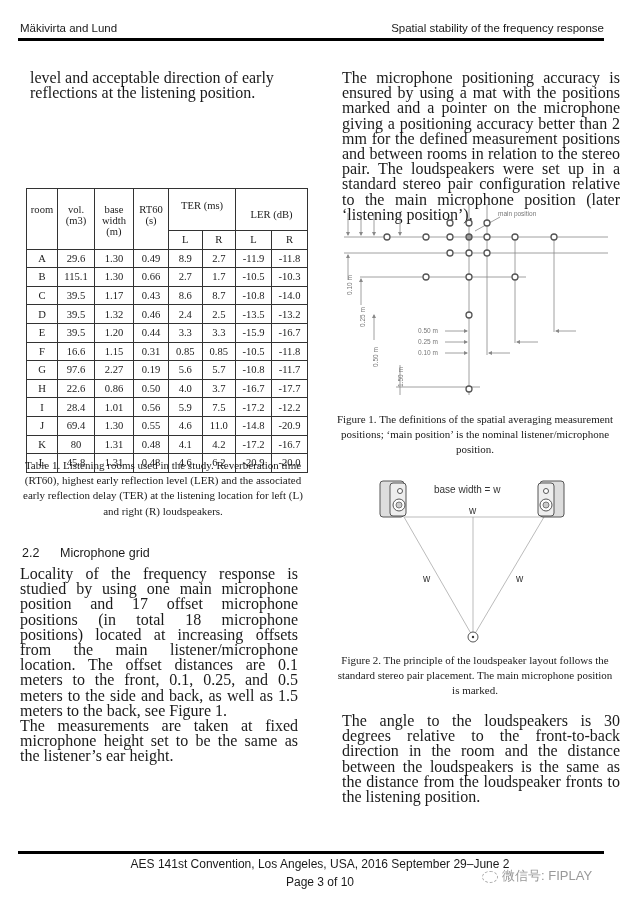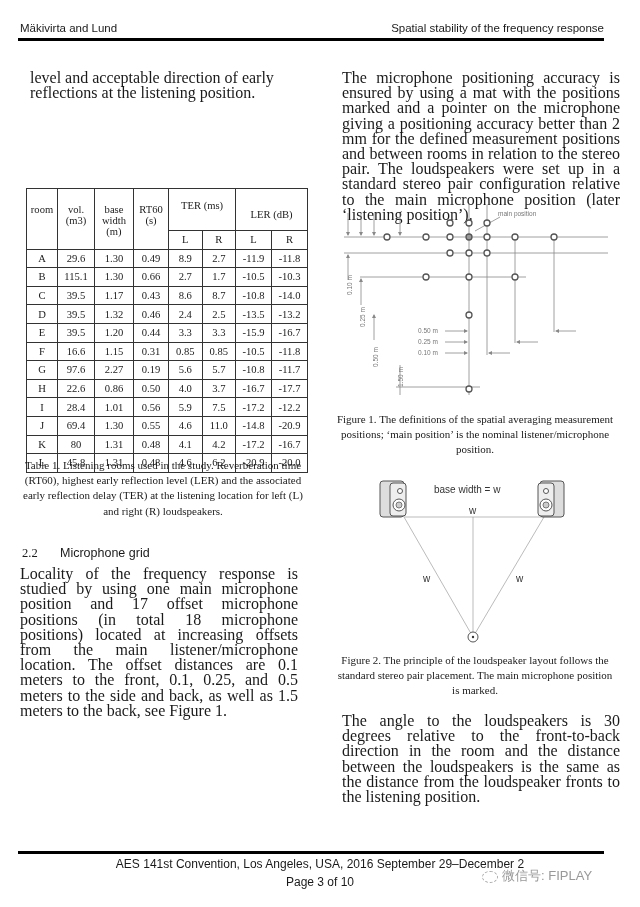--- a/index.html
+++ b/index.html
@@ -12,21 +12,21 @@
   .hrule { position:absolute; left:18px; width:586px; height:3px; background:#000; }
   .col { position:absolute; font-size:16px; line-height:15.2px; text-align:justify;margin-left:8px; }
   .col p { margin:0; }
   .left { left:22px; top:70px; width:278px; }
   .right { left:334px; top:70px; width:278px; }
   table.t { position:absolute; left:26px; top:188px; width:282px; border-collapse:collapse; font-size:10.6px; text-align:center; }
   table.t td, table.t th { border:1px solid #333; padding:0; font-weight:normal; height:17.6px; line-height:11px; }
   table.t th.tall { vertical-align:top; padding-top:15px; }
   .caption { position:absolute; text-align:center; font-size:11px; line-height:15.2px; }
   .section { position:absolute; left:22px; top:546px; font-size:12.5px; }
-  .section .num { display:inline-block; width:38px;font-family:Liberation Serif, serif; }
+  .section .num { display:inline-block; width:38px; }
   .fig { position:absolute; }
   .footer { position:absolute; left:0; width:640px; text-align:center; font-size:12px; }
   .wm { position:absolute; left:482px; top:867px; font-size:13px; color:#999; }
 </style>
 </head>
 <body>
 
 <div class="header sans">
   <span class="l">Mäkivirta and Lund</span>
   <span class="r">Spatial stability of the frequency response</span>
@@ -179,20 +179,21 @@
 </table>
 
 <div class="caption serif" style="left:22px;top:458px;width:282px">Table 1. Listening rooms used in the study. Reverberation time (RT60), highest early reflection level (LER) and the associated early reflection delay (TER) at the listening location for left (L) and right (R) loudspeakers.</div>
 
 <div class="section sans">
   <span class="num">2.2</span><span>Microphone grid</span>
 </div>
 
 <div class="col serif" style="left:12px;top:566px;width:278px">
   <p>Locality of the frequency response is studied by using one main microphone position and 17 offset microphone positions (in total 18 microphone positions) located at increasing offsets from the main listener/microphone location. The offset distances are 0.1 meters to the front, 0.1, 0.25, and 0.5 meters to the side and back, as well as 1.5 meters to the back, see Figure 1.</p>
+  <p>The measurements are taken at fixed microphone height set to be the same as the listener’s ear height.</p>
 </div>
 
 <div class="col right serif">
   <p>The microphone positioning accuracy is ensured by using a mat with the positions marked and a pointer on the microphone giving a positioning accuracy better than 2 mm for the defined measurement positions and between rooms in relation to the stereo pair. The loudspeakers were set up in a standard stereo pair configuration relative to the main microphone position (later ‘listening position’).</p>
 </div>
 
 <svg class="fig" style="left:330px;top:195px" width="290" height="205" viewBox="0 0 290 205">
   <g stroke="#888" stroke-width="0.8" fill="none">
     <line x1="14" y1="42" x2="278" y2="42"></line>
     <line x1="14" y1="58" x2="278" y2="58"></line>
@@ -303,17 +304,17 @@
   </g>
 </svg>
 
 <div class="caption serif" style="left:334px;top:653px;width:282px">Figure 2. The principle of the loudspeaker layout follows the standard stereo pair placement. The main microphone position is marked.</div>
 
 <div class="col serif" style="left:334px;top:713px;width:278px">
   <p>The angle to the loudspeakers is 30 degrees relative to the front-to-back direction in the room and the distance between the loudspeakers is the same as the distance from the loudspeaker fronts to the listening position.</p>
 </div>
 
 <div class="hrule" style="top:851px"></div>
-<div class="footer sans" style="top:857px">AES 141st Convention, Los Angeles, USA, 2016 September 29–December 2</div>
+<div class="footer sans" style="top:857px">AES 141st Convention, Los Angeles, USA, 2016 September 29–June 2</div>
 <div class="footer sans" style="top:875px">Page 3 of 10</div>
 <div class="wm sans">
   <span style="display:inline-block;width:14px;height:10px;border:1px dashed #aaa;border-radius:50%;margin-right:4px;vertical-align:middle"></span><span>微信号: FIPLAY</span>
 </div>
 
 </body></html>

